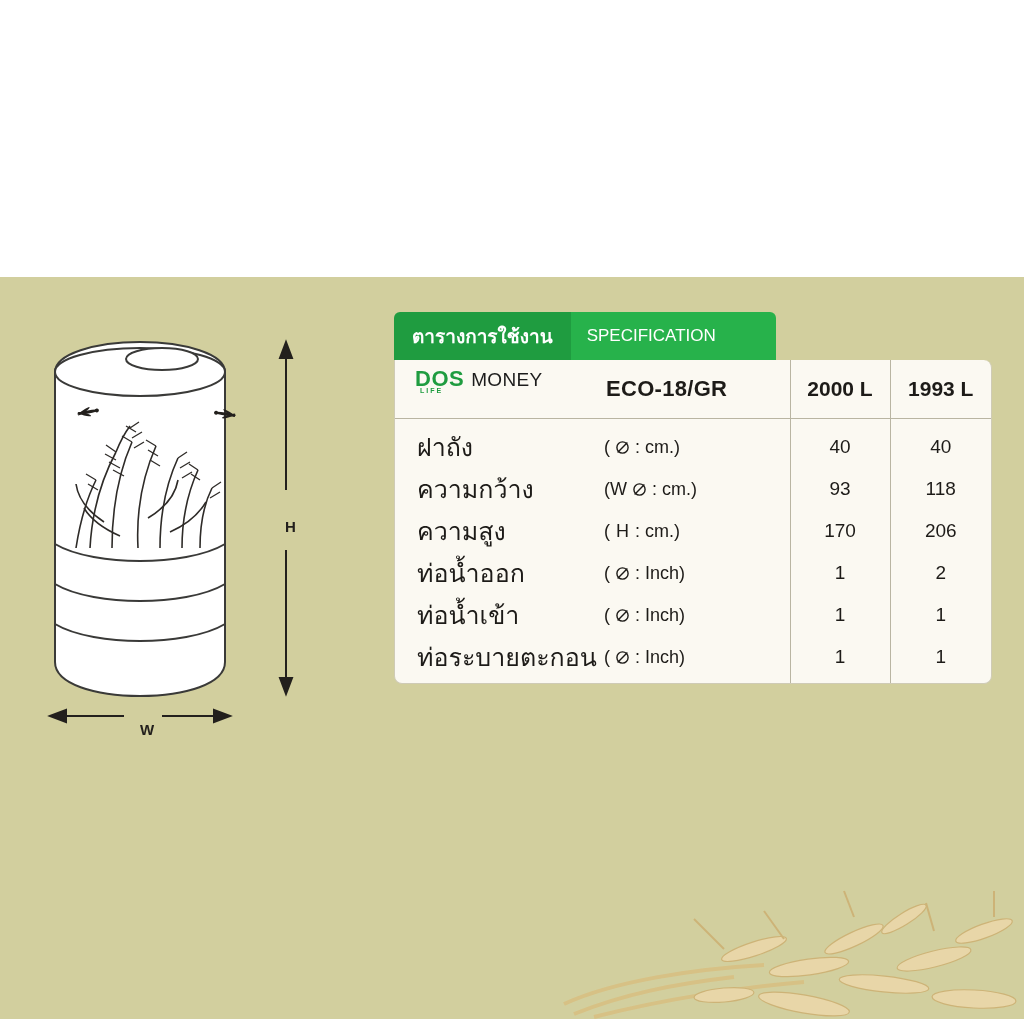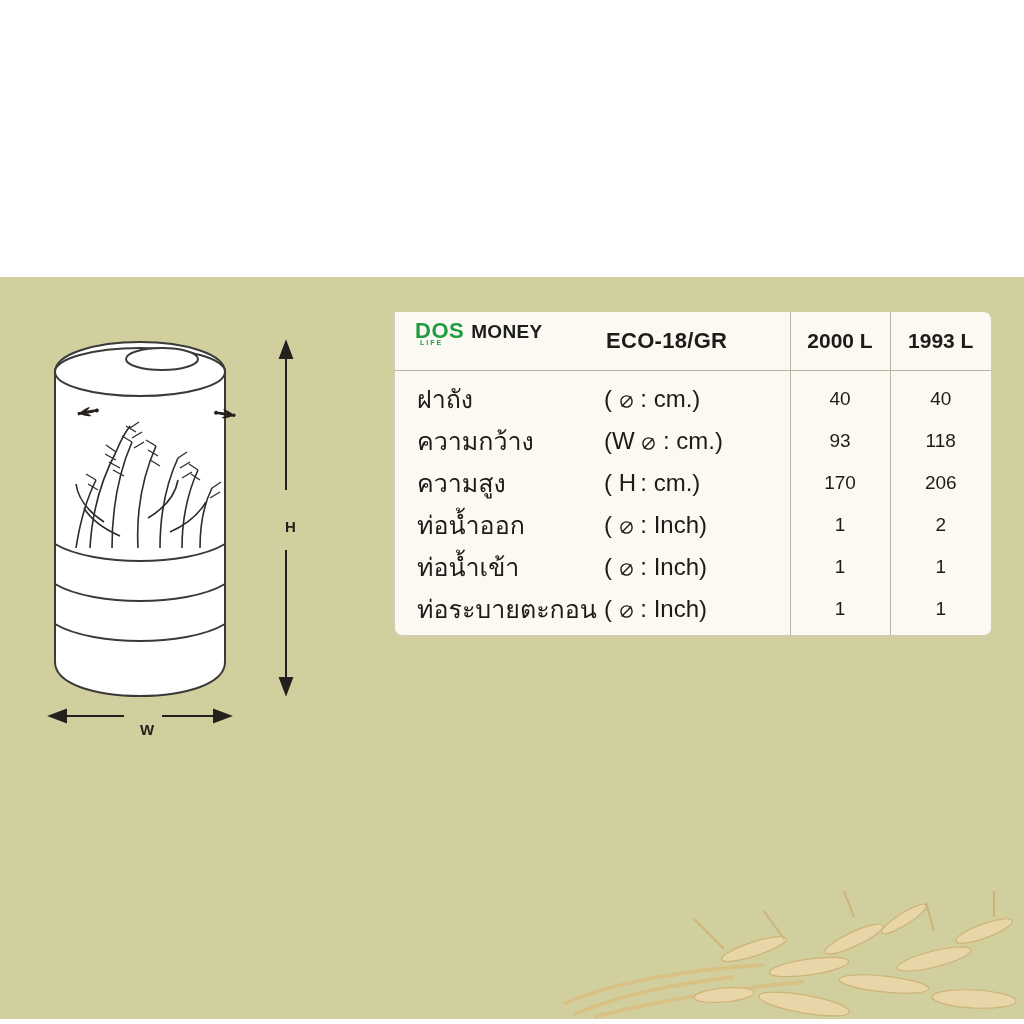--- a/index.html
+++ b/index.html
@@ -146,21 +146,21 @@
     left: 5px;
     top: 19px;
     font-size: 7px;
     letter-spacing: 2px;
     color: #1f9c40;
     font-weight: bold;
   }
   .logo-money {
     color: #1c1c1c;
     font-size: 19px;
-    font-weight: bold;
+    font-weight: normal;
     letter-spacing: .3px;
   }
   .logo-underline {
     width: 112px;
     height: 3px;
     background: linear-gradient(90deg, #e8b21c 0%, #e8b21c 60%, #c9d11f 100%);
     border-radius: 2px;
     margin-top: 3px;
     margin-left: 2px;
   }
@@ -184,21 +184,21 @@
   }
   td.name {
     padding-left: 22px;
     text-align: left;
     font-family: "Liberation Sans", sans-serif;
   }
   td.unit {
     text-align: left;
     padding-left: 4px;
     white-space: nowrap;
-    font-size: 24px;
+    font-size: 18px;
   }
   td.val {
     text-align: center;
     border-left: 1.5px solid #b9b5a2;
     font-size: 19px;
   }
   tbody tr:last-child td { padding-bottom: 6px; }
   tbody tr:first-child td { padding-top: 8px; }
 
   .dia {
@@ -331,20 +331,24 @@
         <polygon points="210,404 194,398 194,410"></polygon>
         <rect x="104" y="392" width="38" height="24" fill="#d2cf9e" stroke="none"></rect>
       </g>
     </svg>
     <div class="dim-label" id="label-h">H</div>
     <div class="dim-label" id="label-w">W</div>
   </div>
 
   <div id="spec-block">
 
+    <div id="tabs">
+      <div class="tab" id="tab-th">ตารางการใช้งาน</div>
+      <div class="tab" id="tab-en">SPECIFICATION</div>
+    </div>
 
     <div id="table-card">
       <table>
         <colgroup>
           <col class="c-name">
           <col class="c-unit">
           <col class="c-v1">
           <col class="c-v2">
         </colgroup>
         <thead>

